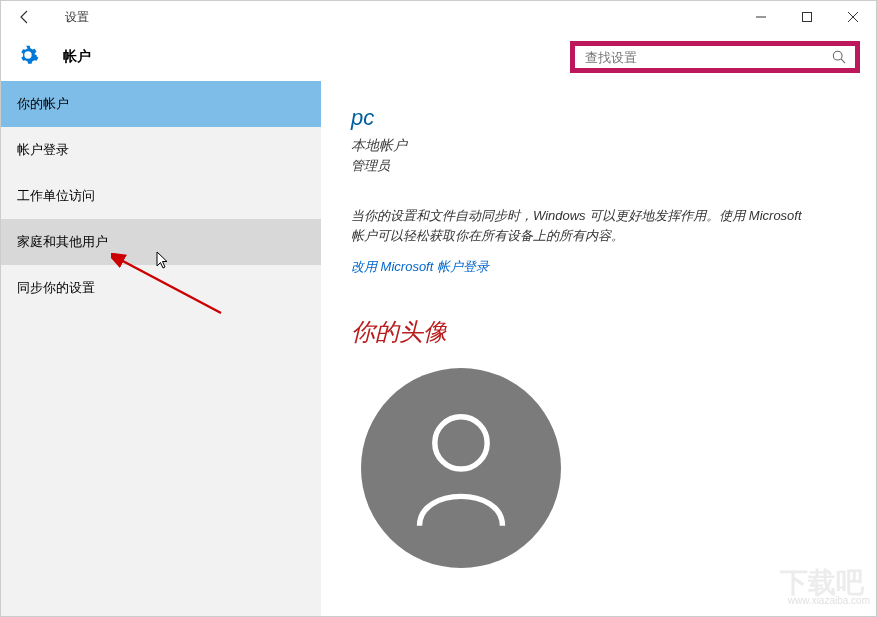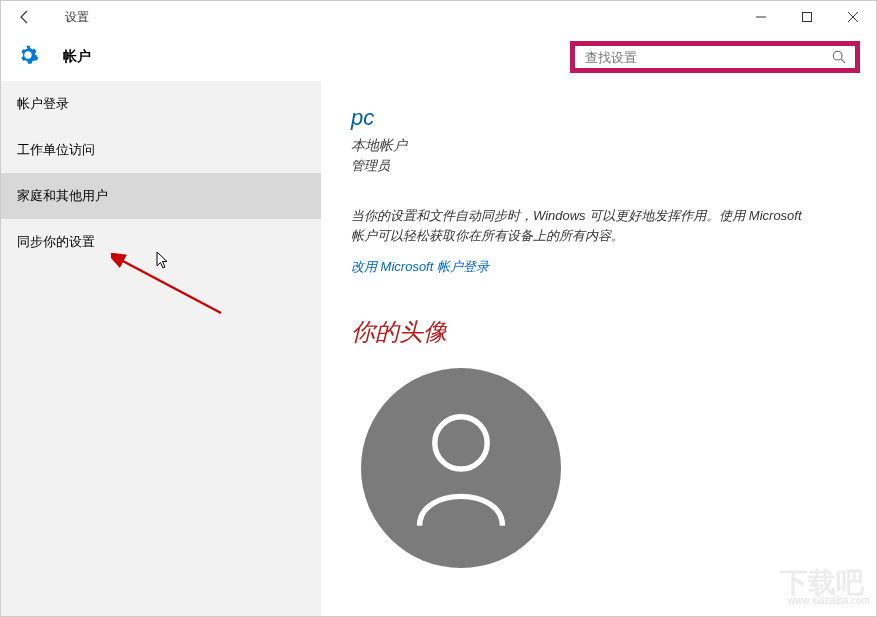--- a/index.html
+++ b/index.html
@@ -83,20 +83,23 @@
       <svg width="14" height="14" viewBox="0 0 16 16">
           <circle cx="6.5" cy="6.5" r="5" stroke="#666" stroke-width="1.2" fill="none"></circle>
           <line x1="10.5" y1="10.5" x2="15" y2="15" stroke="#666" stroke-width="1.2"></line>
         </svg>
     </span>
   </div>
 </div>
 
 <div class="body-area">
   <div class="sidebar">
+    <div class="sidebar-item selected">
+      <span>你的帐户</span>
+    </div>
     <div class="sidebar-item">
       <span>帐户登录</span>
     </div>
     <div class="sidebar-item">
       <span>工作单位访问</span>
     </div>
     <div class="sidebar-item hover">
       <span>家庭和其他用户</span>
     </div>
     <div class="sidebar-item">

